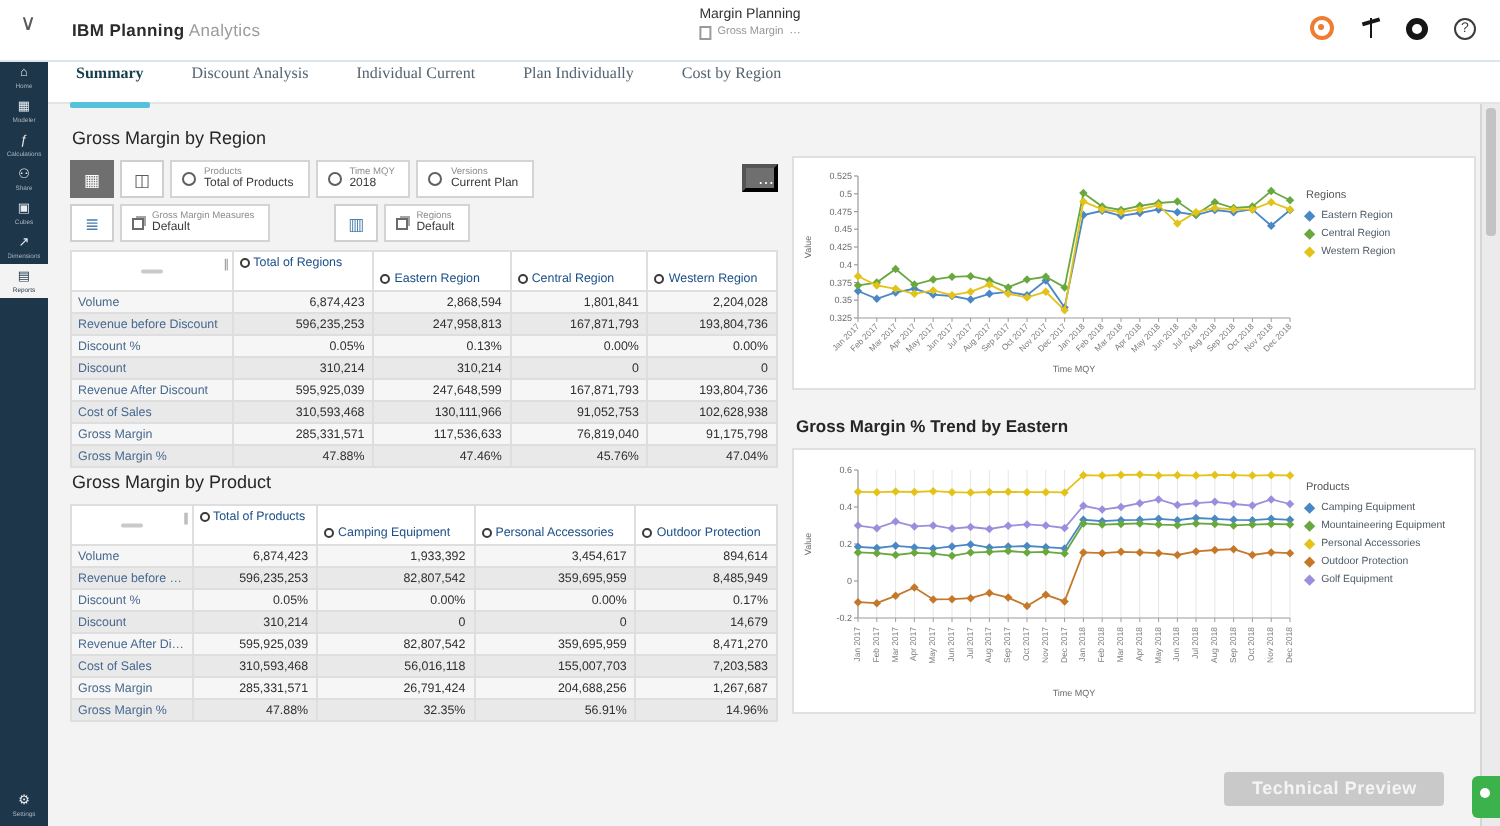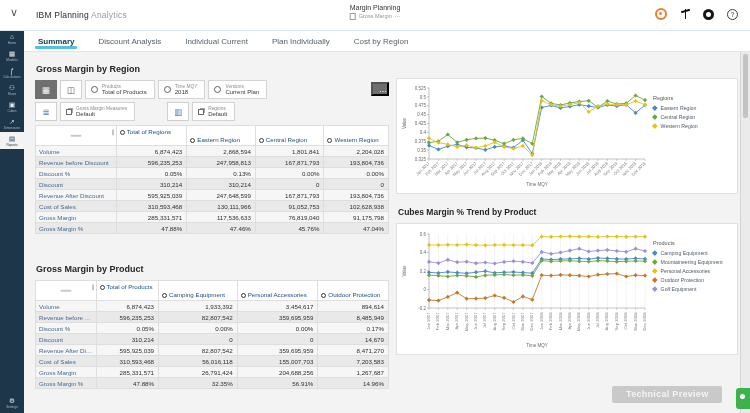--- a/index.html
+++ b/index.html
@@ -2,21 +2,21 @@
 <html><head>
 <meta charset="utf-8">
 <style>
   html,body{margin:0;padding:0;background:#fff;}
   .screen{position:relative;width:750px;height:413px;background:#fff;overflow:hidden;
           font-family:"Liberation Sans",sans-serif;-webkit-font-smoothing:antialiased;}
   
   .topbar{position:absolute;top:0;left:0;right:0;height:30px;background:#fff;border-bottom:1px solid #d9e6f0;z-index:5;}
   .chev{position:absolute;left:10px;top:7px;font-size:11px;color:#5a5a5a;line-height:11px;}
   .brand{position:absolute;left:36px;top:10px;font-size:8.5px;color:#2b2b2b;letter-spacing:.2px;}
-  .brand .bd{font-weight:400;}
+  .brand .bd{font-weight:700;}
   .brand .lt{color:#9b9b9b;margin-top:43px;}
   .bookinfo{position:absolute;left:50%;top:4px;transform:translateX(-50%);text-align:center;}
   .bi-title{font-size:7px;color:#333;}
   .bi-sub{font-size:5.5px;color:#959595;margin-top:1.5px;display:flex;gap:3px;justify-content:center;align-items:center;}
   .bi-book{display:inline-block;width:4px;height:5px;border:0.8px solid #9a9a9a;}
   .hicons{position:absolute;right:12px;top:8px;display:flex;gap:13px;align-items:center;}
   .avatar{width:12px;height:12px;border:2px solid #ee7c31;border-radius:50%;box-sizing:border-box;position:relative;background:#fff;}
   .avatar::after{content:"";position:absolute;left:2.2px;top:2.2px;width:3.2px;height:3.2px;background:#ee7c31;border-radius:50%;}
   .pin{width:10px;height:12px;position:relative;}
   .pin::before{content:"";position:absolute;left:4.6px;top:1px;width:1.6px;height:10px;background:#161616;}
@@ -26,31 +26,31 @@
   
   .sidebar{position:absolute;left:0;top:30px;bottom:0;width:24px;background:#1d3649;z-index:4;}
   .sb-item{height:14px;display:flex;flex-direction:column;align-items:center;justify-content:center;color:#e8edf2;padding:2px 0 1px;}
   .sb-glyph{font-size:6.5px;line-height:7px;}
   .sb-label{font-size:3.2px;color:#a9b6c2;margin-top:.5px;white-space:nowrap;overflow:hidden;max-width:23px;}
   .sb-item.selected{background:#f3f3f3;color:#1d3649;}
   .sb-item.selected .sb-label{color:#1d3649;}
   .sb-bottom{position:absolute;bottom:2px;left:0;right:0;}
   
   .tabbar{position:absolute;left:24px;top:30px;right:0;height:22px;background:#fff;border-bottom:1px solid #e4e4e4;display:flex;align-items:center;padding-left:14px;gap:24px;box-sizing:border-box;z-index:3;}
-  .tab{font-size:8px;color:#54636f;position:relative;padding:5px 0 4px;cursor:default;}
+  .tab{font-size:8px;color:#54636f;position:relative;padding:5px 0 14px;cursor:default;font-family:Liberation Serif, serif;}
   .tab.active{color:#17404f;font-weight:700;}
   .tab.active::after{content:"";position:absolute;left:-3px;right:-3px;bottom:1px;height:2.5px;background:#55c1da;border-radius:1px;}
   
   .content{position:absolute;left:24px;top:52px;right:9px;bottom:0;background:#f3f3f3;}
   .vscroll{position:absolute;right:0;top:52px;bottom:0;width:9px;background:#ebebeb;border-left:1px solid #d5d5d5;}
   .vthumb{position:absolute;top:2px;left:1.5px;width:5px;height:64px;background:#c3c3c3;border-radius:2px;}
   .left-col{position:absolute;left:11px;top:12px;width:354px;}
   .right-col{position:absolute;left:372px;top:26px;width:342px;}
-  .sec-title{font-size:9px;font-weight:700;color:#262626;margin:0 0 6px 1px;}
-  .sec-title.second{margin-top:30px;}
+  .sec-title{font-size:9px;font-weight:400;color:#262626;margin:0 0 6px 1px;}
+  .sec-title.second{margin-top:2px;}
   
   .toolbar{position:relative;margin-bottom:4px;}
   .tb-row{display:flex;align-items:stretch;gap:3px;margin-bottom:3px;height:19px;}
   .sqbtn{width:22px;height:19px;display:flex;align-items:center;justify-content:center;font-size:8.5px;border:1px solid #cfcfcf;background:#fff;color:#5c5c5c;box-sizing:border-box;flex:none;}
   .sqbtn.dark{background:#6f6f6f;border-color:#6f6f6f;color:#fff;}
   .sqbtn.axis{color:#4a7fae;}
   .chip{display:flex;align-items:center;background:#fff;border:1px solid #d4d4d4;padding:0 7px 0 5px;gap:4px;box-sizing:border-box;}
   .ring{width:7px;height:7px;border:1.6px solid #5f5f5f;border-radius:50%;box-sizing:border-box;flex:none;}
   .cubeico{width:6px;height:6px;border:1px solid #6b6b6b;box-sizing:border-box;flex:none;box-shadow:1.5px -1.5px 0 -0.5px #a5a5a5;}
   .chip-dim{font-size:4.8px;color:#8d8d8d;line-height:5px;}
@@ -528,21 +528,21 @@
             <div class="lg-item">
               <span class="lg-mk" style="background: rgb(105, 168, 63);"></span>
               <span>Central Region</span>
             </div>
             <div class="lg-item">
               <span class="lg-mk" style="background: rgb(228, 195, 24);"></span>
               <span>Western Region</span>
             </div>
           </div>
       </div>
-      <div class="chart-title second">Cubes Margin % Trend by Product</div>
+      <div class="chart-title second">Gross Margin % Trend by Eastern</div>
       <div class="chart-card">
         <div id="chart1"><svg width="252" height="120" xmlns="http://www.w3.org/2000/svg">
               <line x1="28.0" y1="6" x2="28.0" y2="80.0" stroke="#e7e7e7" stroke-width="0.5"></line>
               <line x1="37.4" y1="6" x2="37.4" y2="80.0" stroke="#e7e7e7" stroke-width="0.5"></line>
               <line x1="46.8" y1="6" x2="46.8" y2="80.0" stroke="#e7e7e7" stroke-width="0.5"></line>
               <line x1="56.2" y1="6" x2="56.2" y2="80.0" stroke="#e7e7e7" stroke-width="0.5"></line>
               <line x1="65.6" y1="6" x2="65.6" y2="80.0" stroke="#e7e7e7" stroke-width="0.5"></line>
               <line x1="75.0" y1="6" x2="75.0" y2="80.0" stroke="#e7e7e7" stroke-width="0.5"></line>
               <line x1="84.3" y1="6" x2="84.3" y2="80.0" stroke="#e7e7e7" stroke-width="0.5"></line>
               <line x1="93.7" y1="6" x2="93.7" y2="80.0" stroke="#e7e7e7" stroke-width="0.5"></line>

